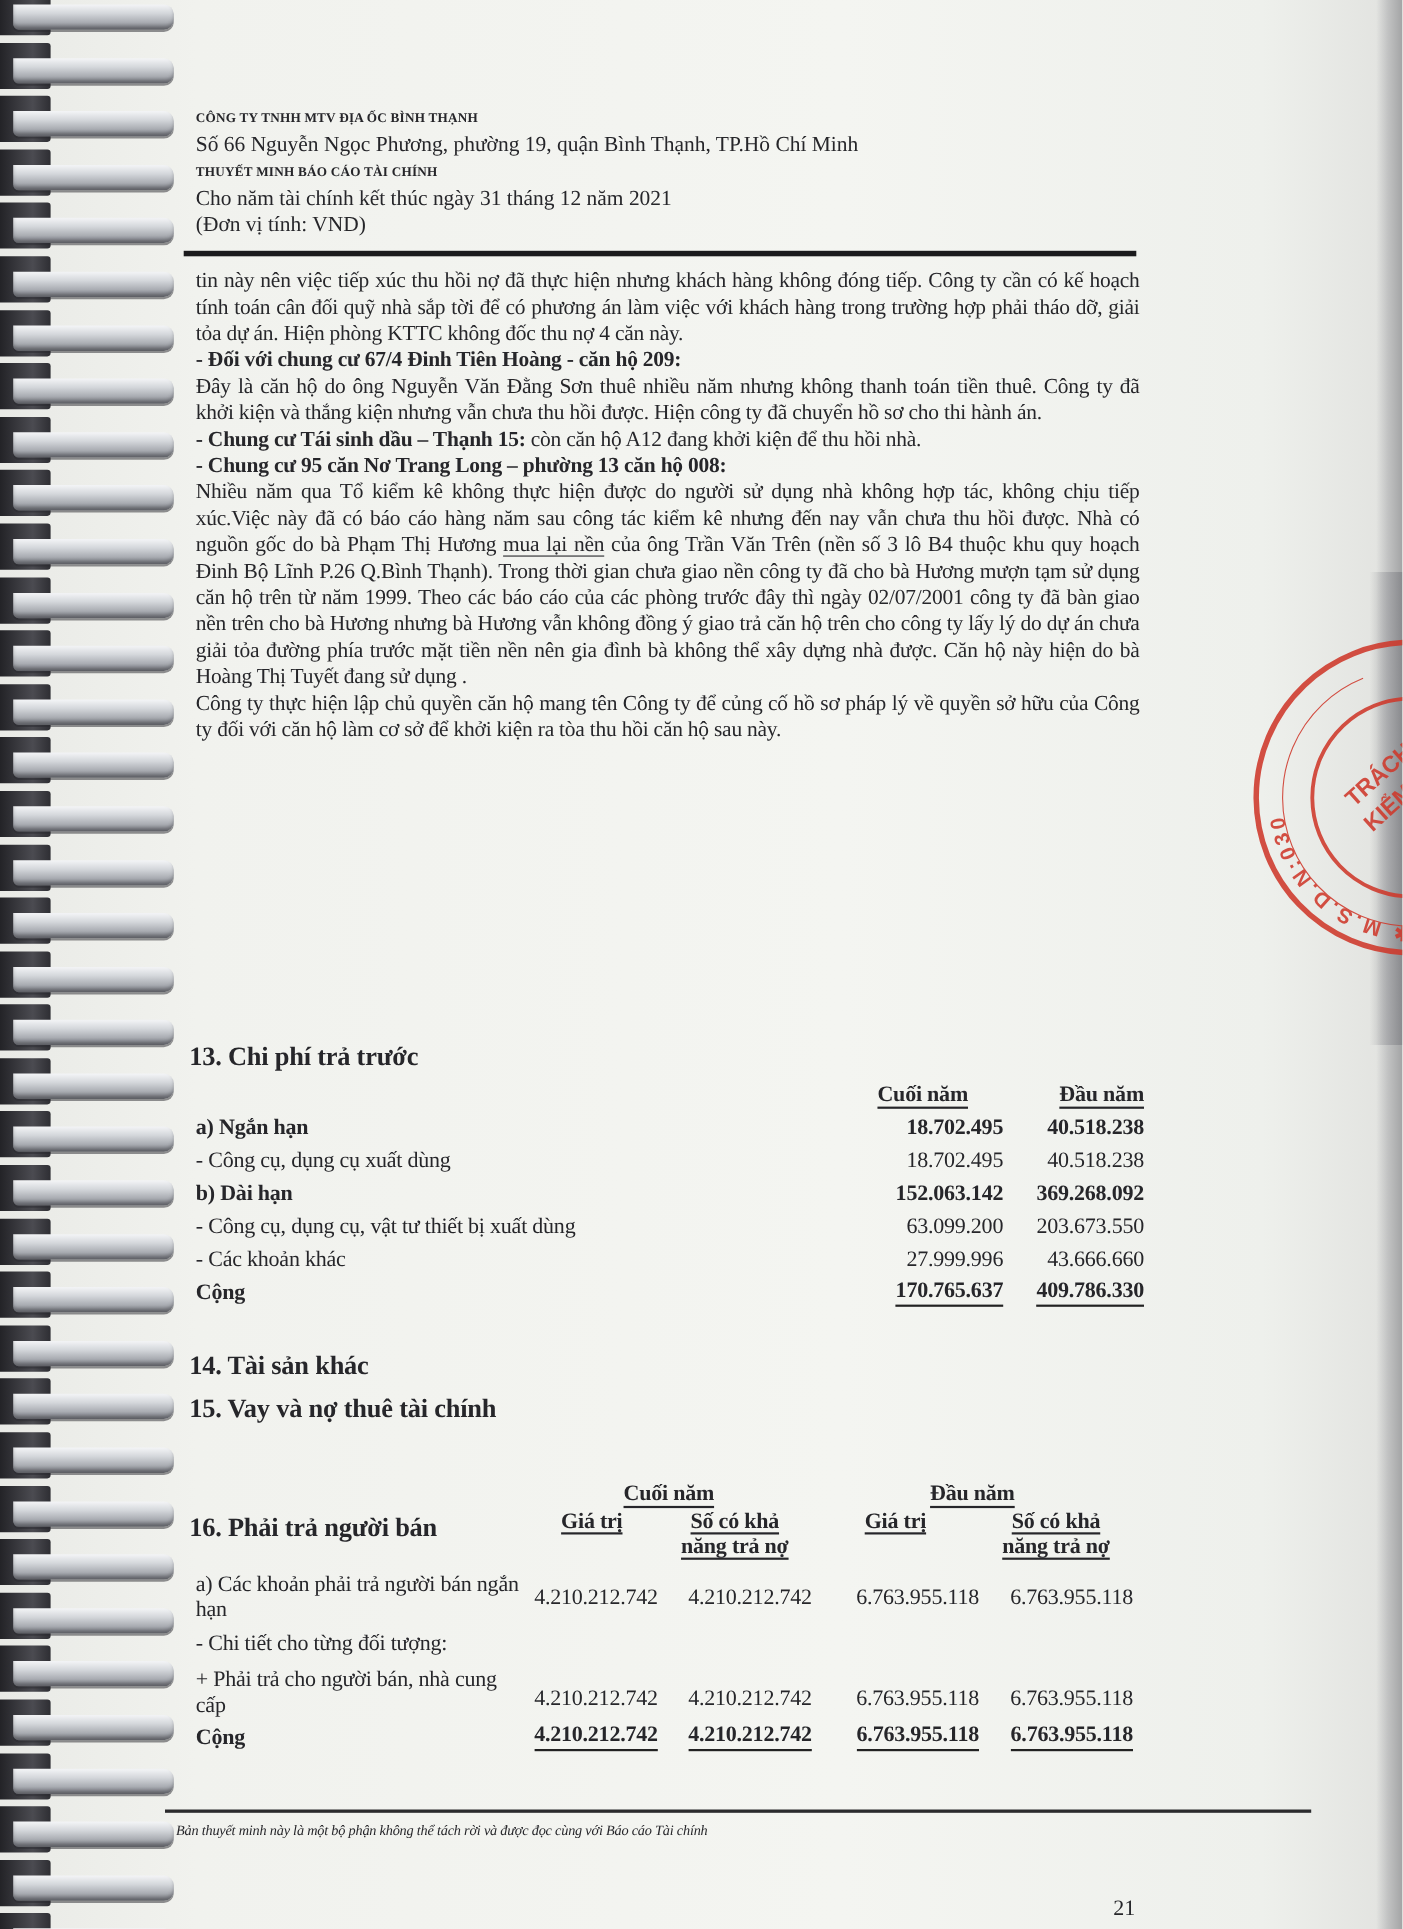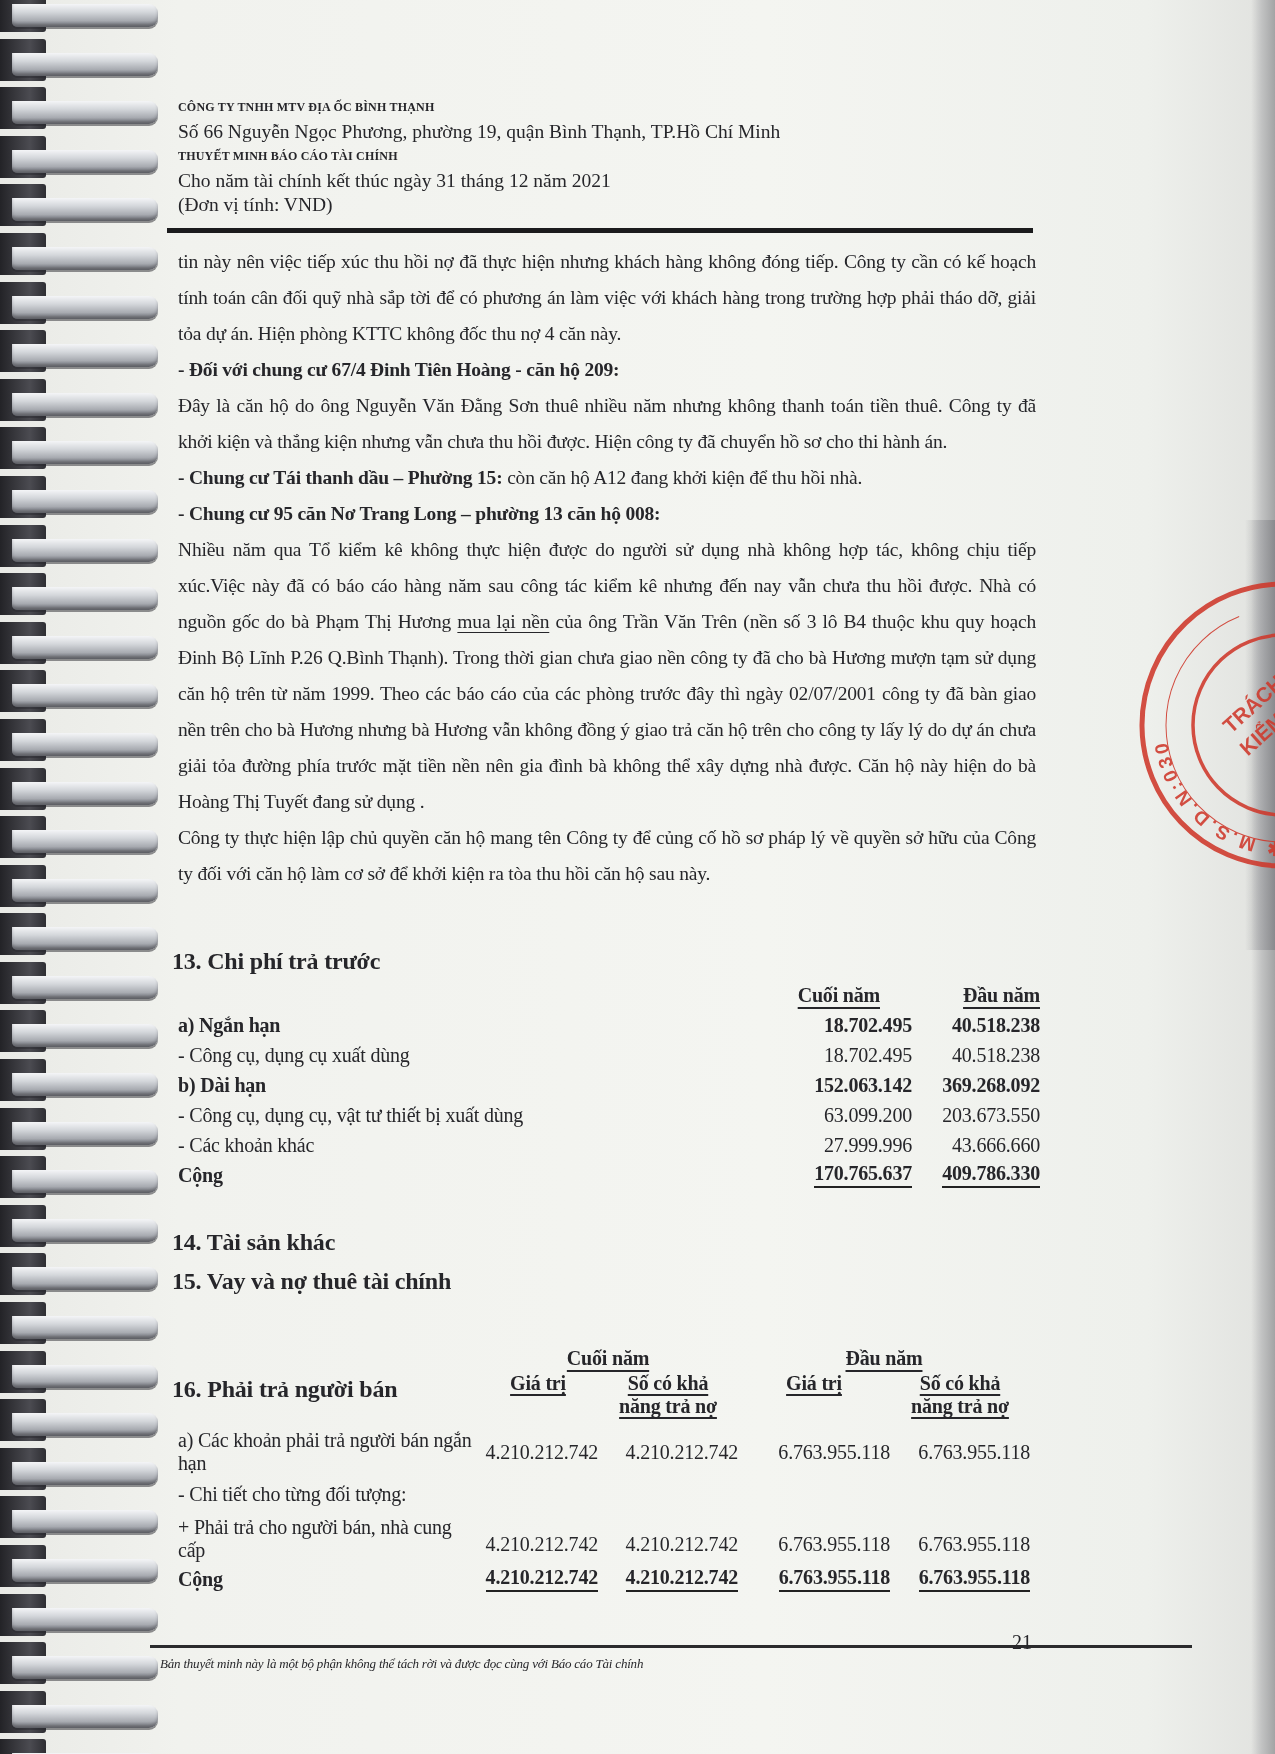--- a/index.html
+++ b/index.html
@@ -22,21 +22,21 @@
   .edge-band{position:absolute;right:0;top:0;width:24px;height:100%;
     background:linear-gradient(90deg,rgba(130,130,135,0),rgba(140,141,146,.38) 45%,rgba(100,101,106,.5));}
   .edge-band-dark{position:absolute;right:0;top:520px;width:30px;height:430px;
     background:linear-gradient(90deg,rgba(120,120,124,0),rgba(150,151,155,.55) 55%,rgba(120,121,126,.6));}
   
   .doc-header{position:absolute;left:178px;top:95px;width:880px;line-height:24.5px;font-size:19.5px;}
   .doc-header .b{font-weight:bold;font-size:12px;letter-spacing:.2px;}
   .rule{position:absolute;left:167px;top:228px;width:866px;height:5px;background:#1b1b1d;}
   
   .bodytext{position:absolute;left:178px;top:244px;width:858px;
-    font-size:19.5px;line-height:36px;letter-spacing:-0.2px;text-align:justify;}
+    font-size:19.5px;line-height:24px;letter-spacing:-0.2px;text-align:justify;}
   .bodytext p{margin:0;}
   .bold{font-weight:bold;}
   .u{text-decoration:underline;text-underline-offset:4px;}
   
   .sec-title{position:absolute;left:172px;font-size:24px;font-weight:bold;letter-spacing:-0.2px;}
   
   .t13{position:absolute;left:178px;top:980px;width:862px;font-size:20px;letter-spacing:-0.2px;}
   .t13 .hrow,.t13 .row{display:grid;grid-template-columns:524px 210px 128px;align-items:center;}
   .t13 .hrow{height:30px;}
   .t13 .row{height:30px;}
@@ -61,21 +61,21 @@
   .t16 .row .num span{display:inline-block;}
   .t16 .r1{height:56px;}
   .t16 .r2{height:28px;}
   .t16 .r3{height:54px;align-items:end;}
   .t16 .r3 .num{padding-bottom:6px;}
   .t16 .r4{height:34px;font-weight:bold;}
   .t16 .r4 .num span{border-bottom:2.5px solid #222;padding-bottom:1px;}
   
   .f-rule{position:absolute;left:150px;top:1645px;width:1042px;height:3px;background:#2b2b2d;}
   .f-note{position:absolute;left:160px;top:1656px;font-size:13px;font-style:italic;letter-spacing:-0.2px;}
-  .f-page{position:absolute;left:1012px;top:1631px;font-size:20px;}
+  .f-page{position:absolute;left:1012px;top:1724px;font-size:20px;}
   
   .stamp{position:absolute;left:1133px;top:575px;transform:rotate(-8deg);opacity:.88;}
 </style>
 </head>
 <body>
 
 <div class="page">
 
   <div class="binding" id="binding">
       <div class="coil"></div>
@@ -125,21 +125,21 @@
     <div class="b">THUYẾT MINH BÁO CÁO TÀI CHÍNH</div>
     <div>Cho năm tài chính kết thúc ngày 31 tháng 12 năm 2021</div>
     <div>(Đơn vị tính: VND)</div>
   </div>
   <div class="rule"></div>
 
   <div class="bodytext">
     <p>tin này nên việc tiếp xúc thu hồi nợ đã thực hiện nhưng khách hàng không đóng tiếp. Công ty cần có kế hoạch tính toán cân đối quỹ nhà sắp tời để có phương án làm việc với khách hàng trong trường hợp phải tháo dỡ, giải tỏa dự án. Hiện phòng KTTC không đốc thu nợ 4 căn này.</p>
     <p class="bold">- Đối với chung cư 67/4 Đinh Tiên Hoàng - căn hộ 209:</p>
     <p>Đây là căn hộ do ông Nguyễn Văn Đằng Sơn thuê nhiều năm nhưng không thanh toán tiền thuê. Công ty đã khởi kiện và thắng kiện nhưng vẫn chưa thu hồi được. Hiện công ty đã chuyển hồ sơ cho thi hành án.</p>
-    <p><span class="bold">- Chung cư Tái thanh dầu – Phường 15:</span><span> còn căn hộ A12 đang khởi kiện để thu hồi nhà.</span></p>
+    <p><span class="bold">- Chung cư Tái sinh dầu – Thạnh 15:</span><span> còn căn hộ A12 đang khởi kiện để thu hồi nhà.</span></p>
     <p class="bold">- Chung cư 95 căn Nơ Trang Long – phường 13 căn hộ 008:</p>
     <p><span>Nhiều năm qua Tổ kiểm kê không thực hiện được do người sử dụng nhà không hợp tác, không chịu tiếp xúc.Việc này đã có báo cáo hàng năm sau công tác kiểm kê nhưng đến nay vẫn chưa thu hồi được. Nhà có nguồn gốc do bà Phạm Thị Hương </span><span class="u">mua lại nền</span><span> của ông Trần Văn Trên (nền số 3 lô B4 thuộc khu quy hoạch Đinh Bộ Lĩnh P.26 Q.Bình Thạnh). Trong thời gian chưa giao nền công ty đã cho bà Hương mượn tạm sử dụng căn hộ trên từ năm 1999. Theo các báo cáo của các phòng trước đây thì ngày 02/07/2001 công ty đã bàn giao nền trên cho bà Hương nhưng bà Hương vẫn không đồng ý giao trả căn hộ trên cho công ty lấy lý do dự án chưa giải tỏa đường phía trước mặt tiền nền nên gia đình bà không thể xây dựng nhà được. Căn hộ này hiện do bà Hoàng Thị Tuyết đang sử dụng .</span></p>
     <p>Công ty thực hiện lập chủ quyền căn hộ mang tên Công ty để củng cố hồ sơ pháp lý về quyền sở hữu của Công ty đối với căn hộ làm cơ sở để khởi kiện ra tòa thu hồi căn hộ sau này.</p>
   </div>
 
   <div class="sec-title" style="top:948px;">13. Chi phí trả trước</div>
   <div class="t13">
     <div class="hrow">
       <span></span>
       <span class="colhead c1">Cuối năm</span>

